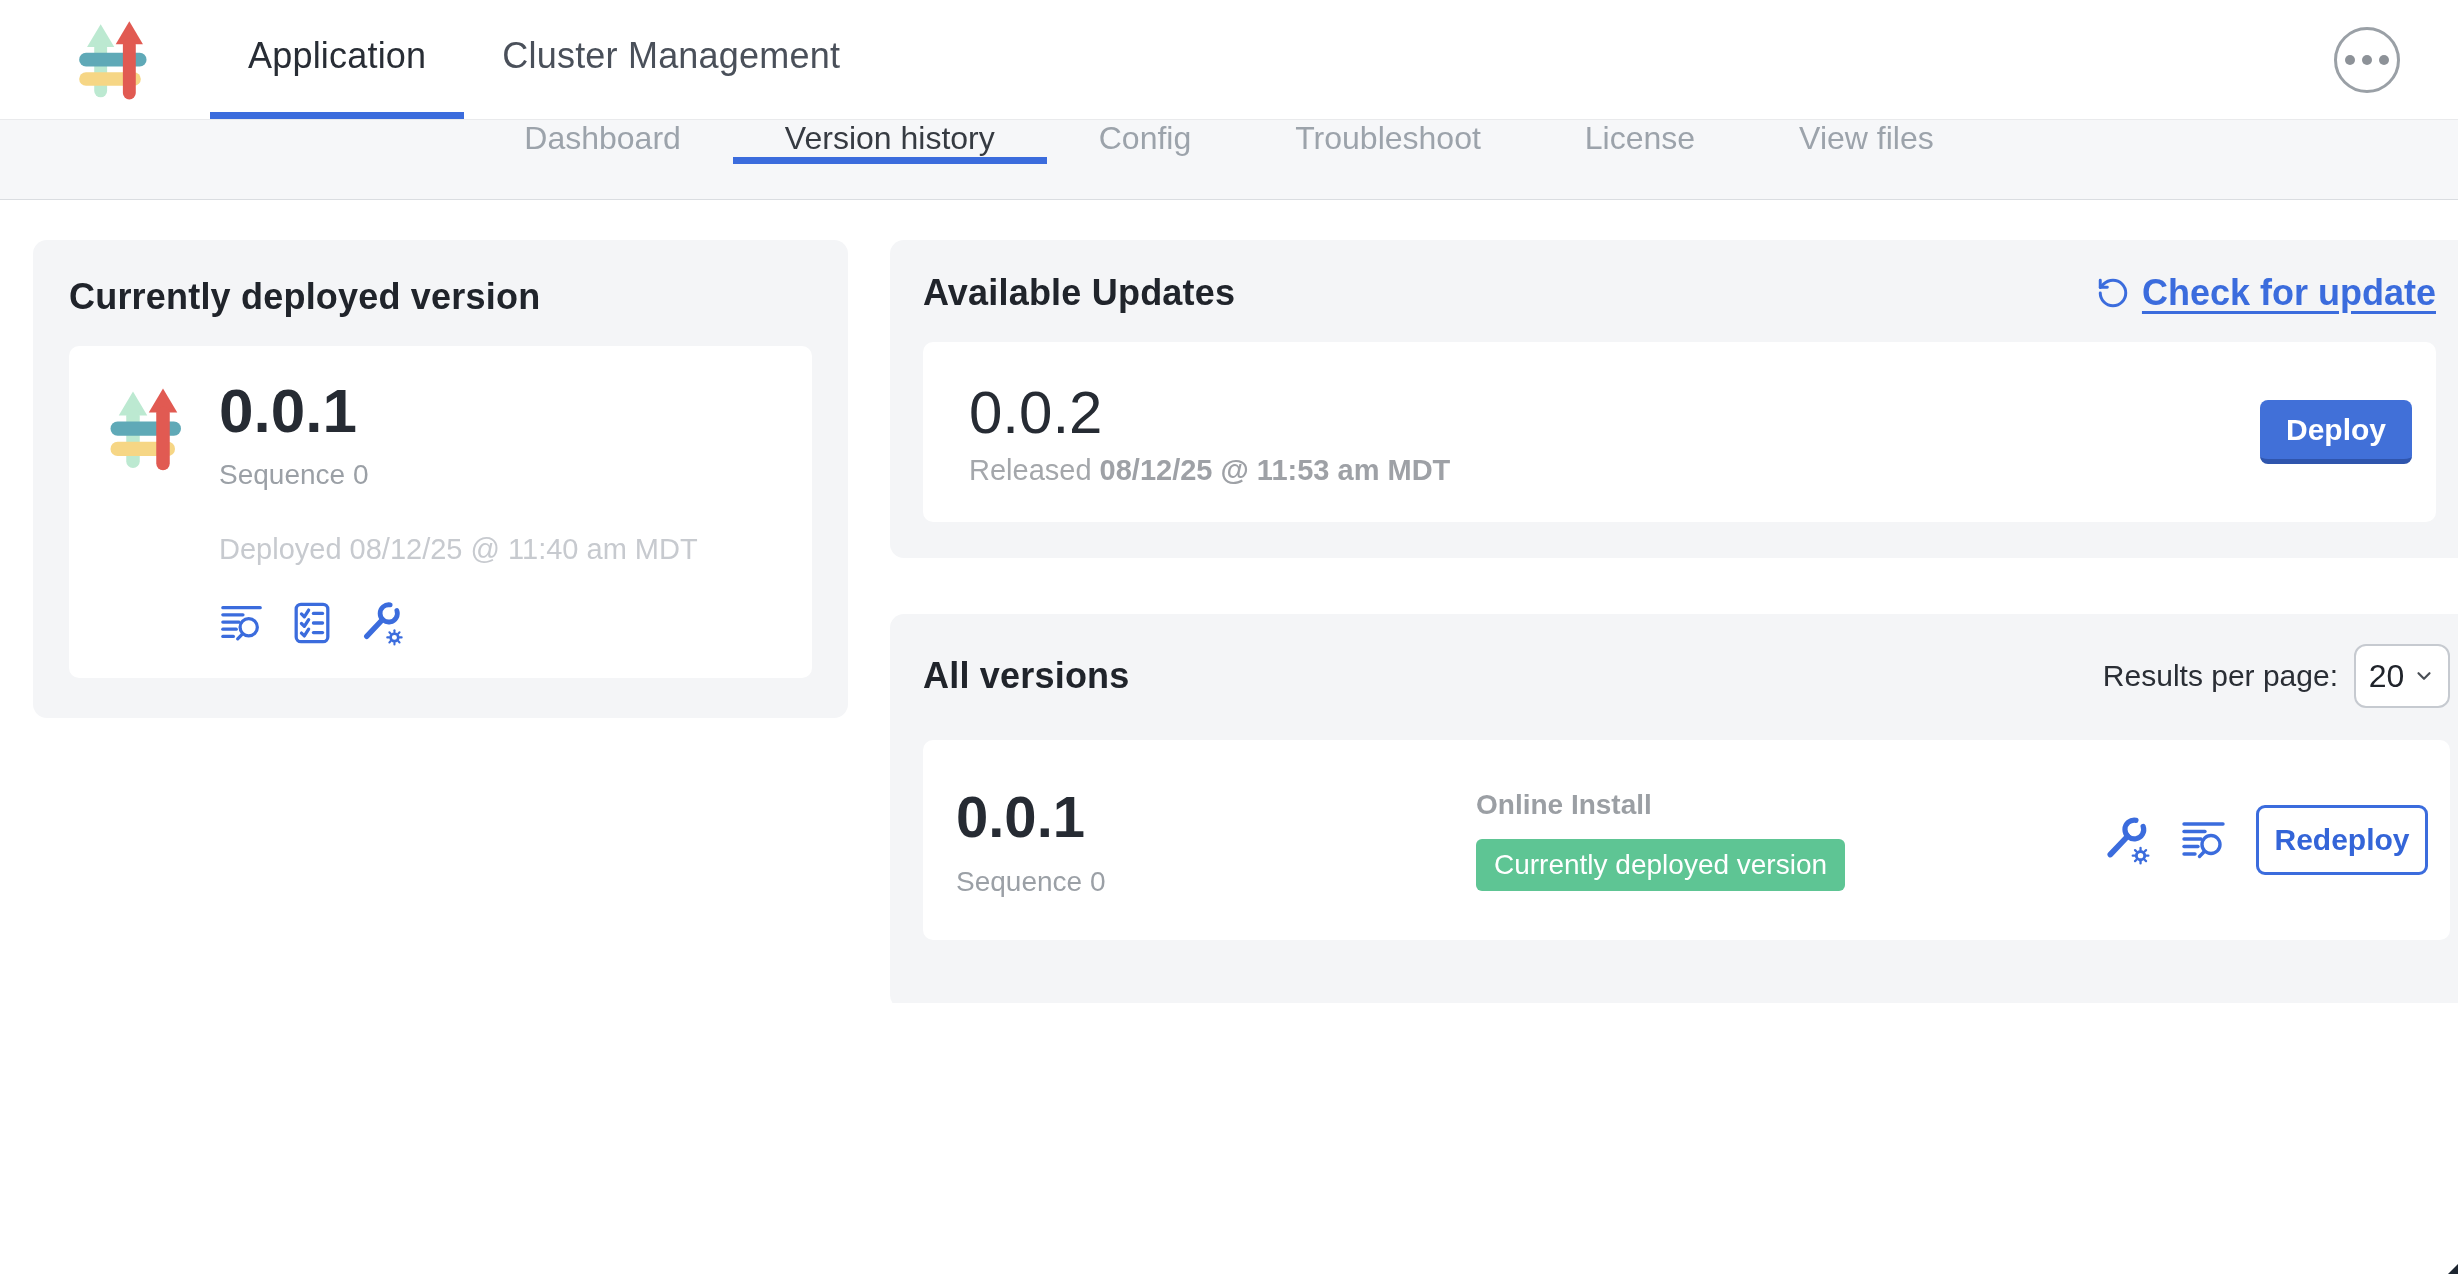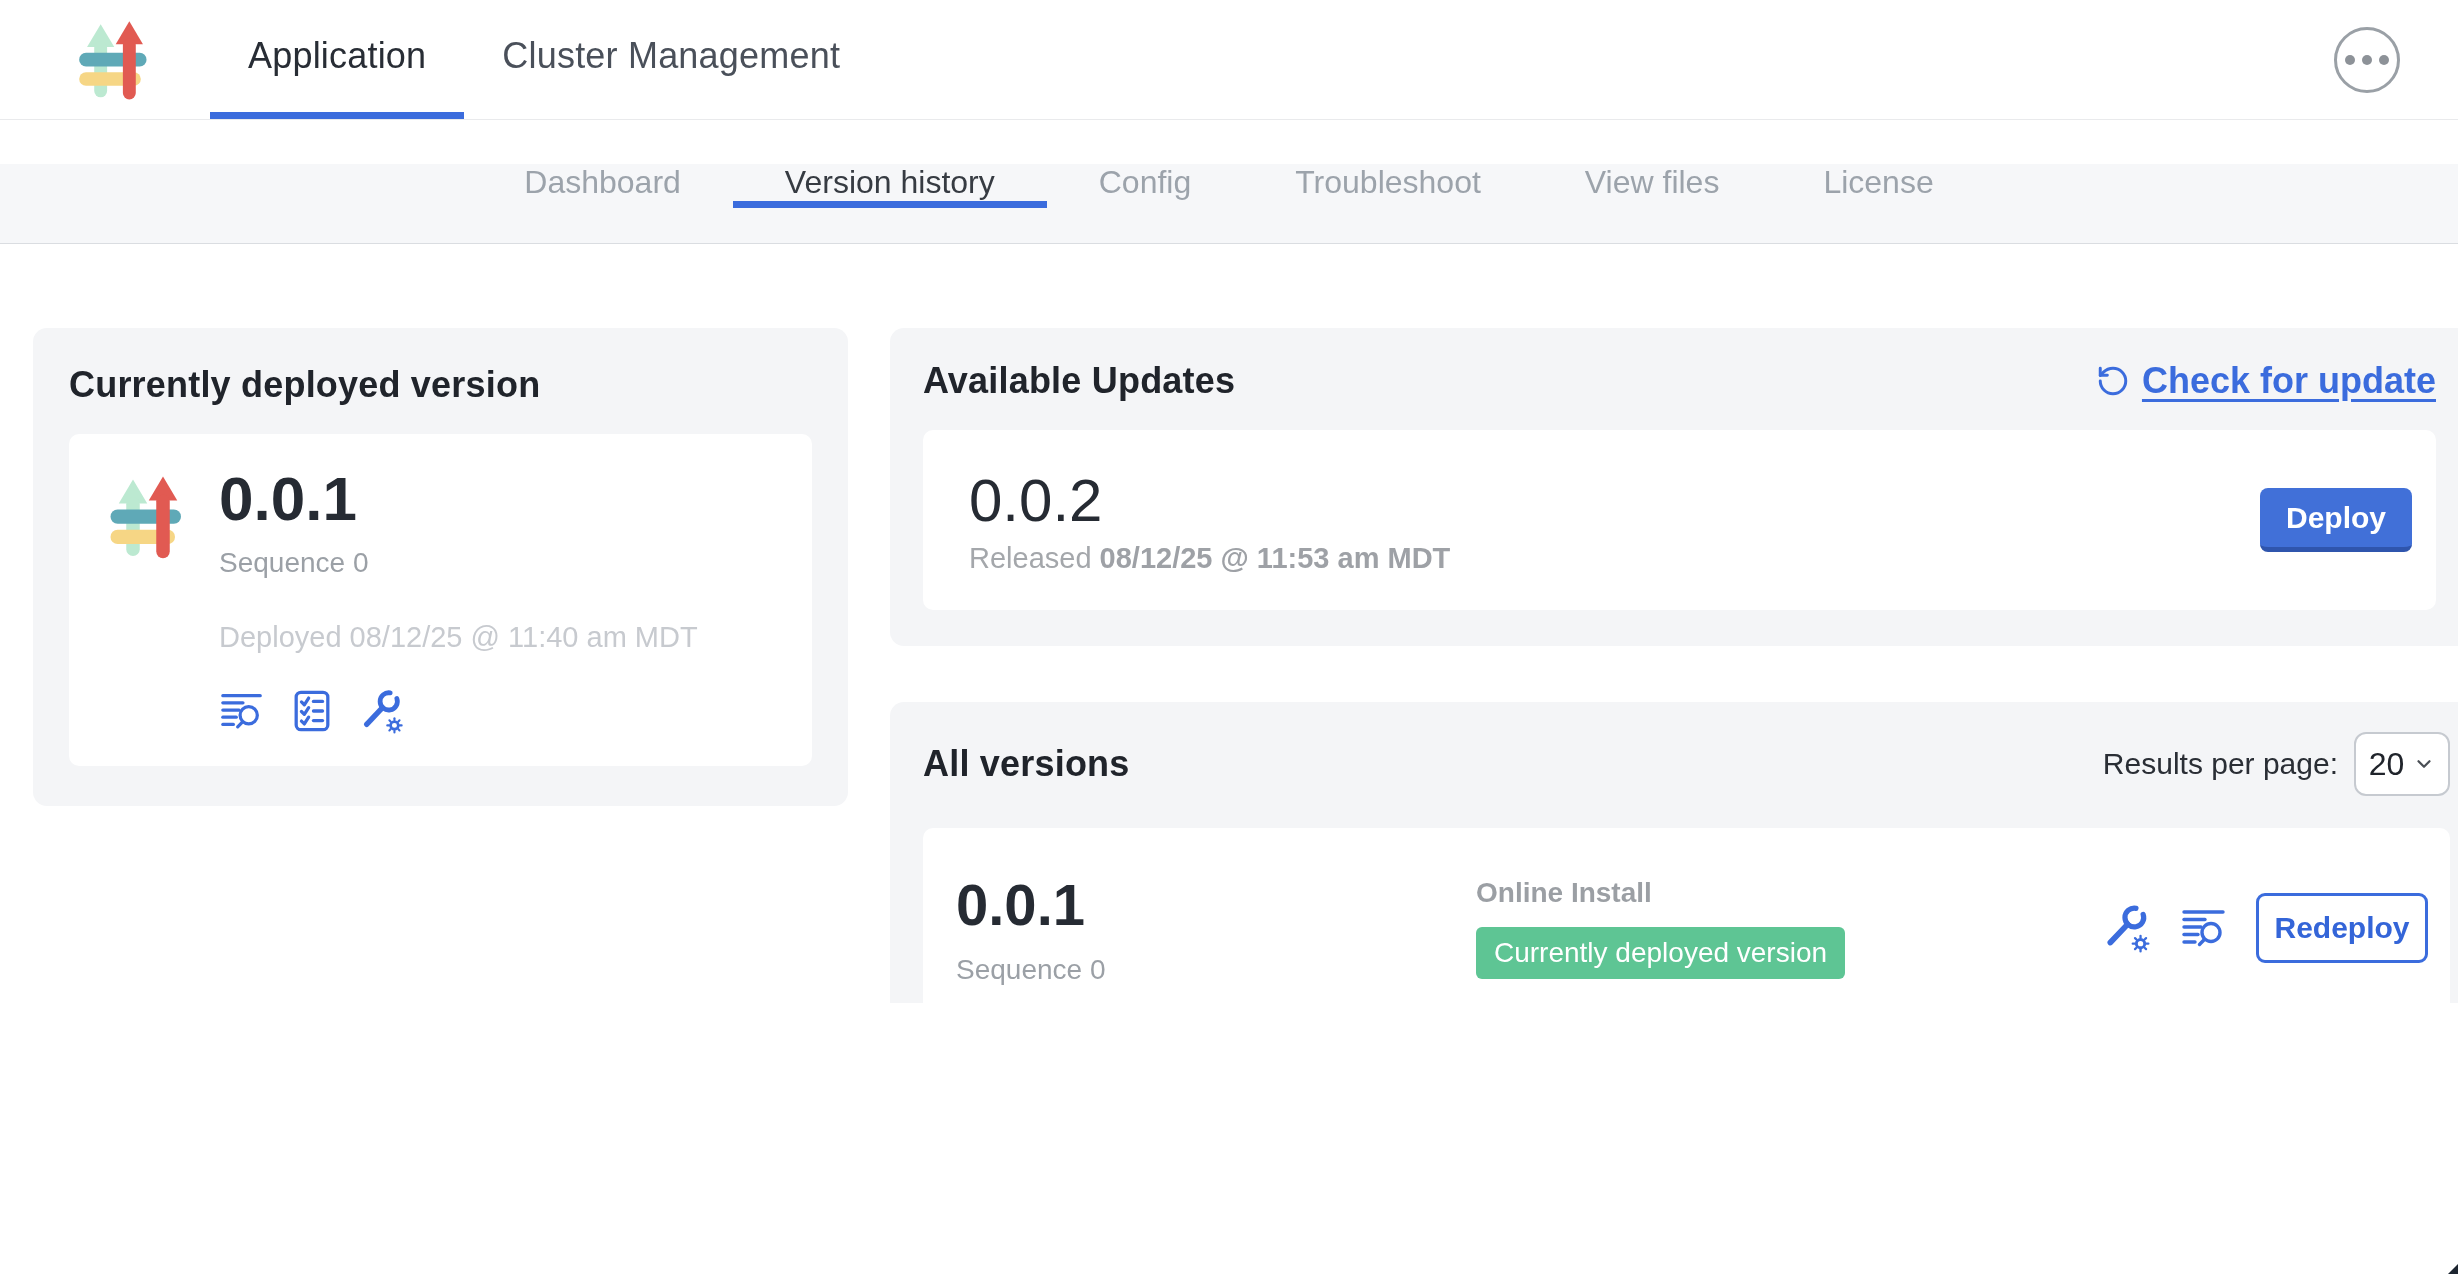--- a/index.html
+++ b/index.html
@@ -3,21 +3,21 @@
 <meta charset="utf-8">
 <style>
   * { box-sizing: border-box; margin: 0; padding: 0; }
   html,body { width: 2458px; height: 1274px; }
   body {
     font-family: "Liberation Sans", "DejaVu Sans", sans-serif;
     background: #ffffff;
     overflow: hidden;
     color: #20242b;
   }
-  .page { width: 2458px; height: 1003px; display: flex; flex-direction: column; overflow: hidden; gap: 44px; }
+  .page { width: 2458px; height: 1003px; display: flex; flex-direction: column; overflow: hidden; }
 
   
   .topbar {
     height: 120px; background: #fff; border-bottom: 1px solid #e9eaec;
     display: flex; align-items: stretch; padding-left: 72px; position: relative; flex: none;
   }
   .brand { align-self: center; width: 86px; height: 86px; margin-right: 52px; }
   .app-tabs { display: flex; align-items: stretch; }
   .app-tab {
     display: flex; align-items: center; padding: 0 38px; font-size: 36px; color: #4a505a;
@@ -176,22 +176,22 @@
         <i></i>
         <i></i>
     </button>
   </header>
 
   <nav class="subnav">
     <div class="subnav-item">Dashboard</div>
     <div class="subnav-item active">Version history</div>
     <div class="subnav-item">Config</div>
     <div class="subnav-item">Troubleshoot</div>
+    <div class="subnav-item">License</div>
     <div class="subnav-item">View files</div>
-    <div class="subnav-item">License</div>
   </nav>
 
   <main>
 
     <div class="left-col">
       <section class="card-gray current-card">
         <h2 class="sec-title">Currently deployed version</h2>
         <div class="white-card current-inner">
           <svg class="current-logo" viewBox="0 0 60 60">
               <use href="#def-logo"></use>

